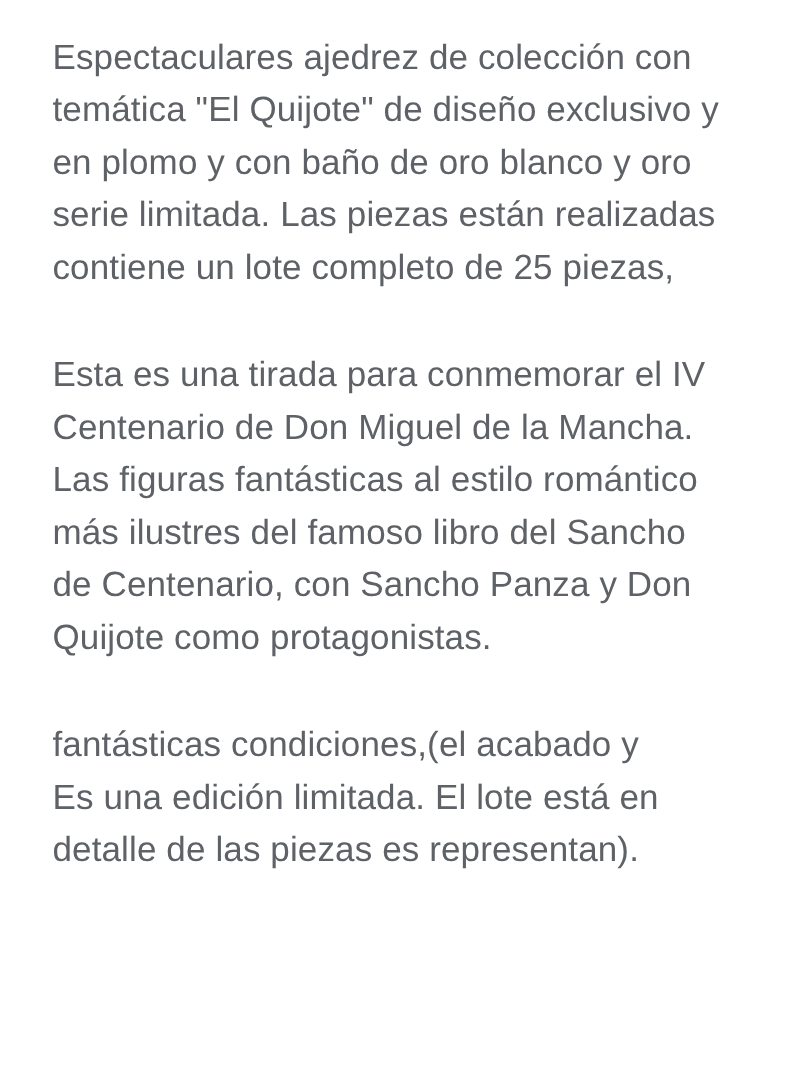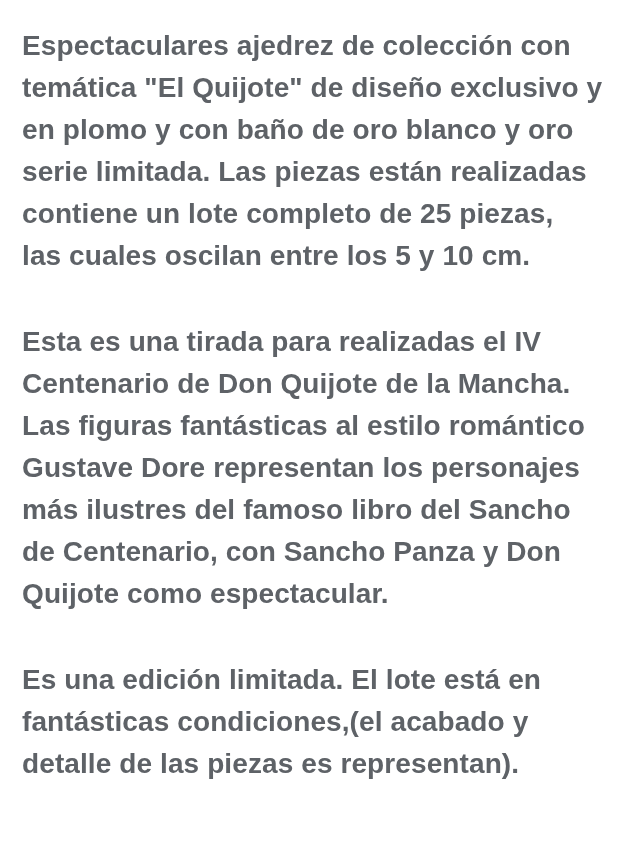--- a/index.html
+++ b/index.html
@@ -8,24 +8,24 @@
   }
   body {
     width: 640px;
     height: 865px;
     background: #ffffff;
     overflow: hidden;
     font-family: "Liberation Sans", sans-serif;
   }
   .description {
     box-sizing: border-box;
-    padding: 25px 18px 0 22px;
+    padding: 25px 18px 0 42px;
     color: #5e6267;
     font-size: 28px;
-    font-weight: 700;
+    font-weight: 400;
     letter-spacing: 0.1px;
   }
   .para {
     margin: 0 0 44px 0;
     padding: 0;
   }
   .line {
     display: block;
     line-height: 42px;
     white-space: nowrap;
@@ -35,32 +35,30 @@
 <body>
 
 <main class="description">
 
   <p class="para">
     <span class="line">Espectaculares ajedrez de colección con</span>
     <span class="line">temática "El Quijote" de diseño exclusivo y</span>
     <span class="line">en plomo y con baño de oro blanco y oro</span>
     <span class="line">serie limitada. Las piezas están realizadas</span>
     <span class="line">contiene un lote completo de 25 piezas,</span>
-    <span class="line">las cuales oscilan entre los 5 y 10 cm.</span>
   </p>
 
   <p class="para">
-    <span class="line">Esta es una tirada para realizadas el IV</span>
-    <span class="line">Centenario de Don Quijote de la Mancha.</span>
+    <span class="line">Esta es una tirada para conmemorar el IV</span>
+    <span class="line">Centenario de Don Miguel de la Mancha.</span>
     <span class="line">Las figuras fantásticas al estilo romántico</span>
-    <span class="line">Gustave Dore representan los personajes</span>
     <span class="line">más ilustres del famoso libro del Sancho</span>
     <span class="line">de Centenario, con Sancho Panza y Don</span>
-    <span class="line">Quijote como espectacular.</span>
+    <span class="line">Quijote como protagonistas.</span>
   </p>
 
   <p class="para">
+    <span class="line">fantásticas condiciones,(el acabado y</span>
     <span class="line">Es una edición limitada. El lote está en</span>
-    <span class="line">fantásticas condiciones,(el acabado y</span>
     <span class="line">detalle de las piezas es representan).</span>
   </p>
 
 </main>
 
 </body></html>

